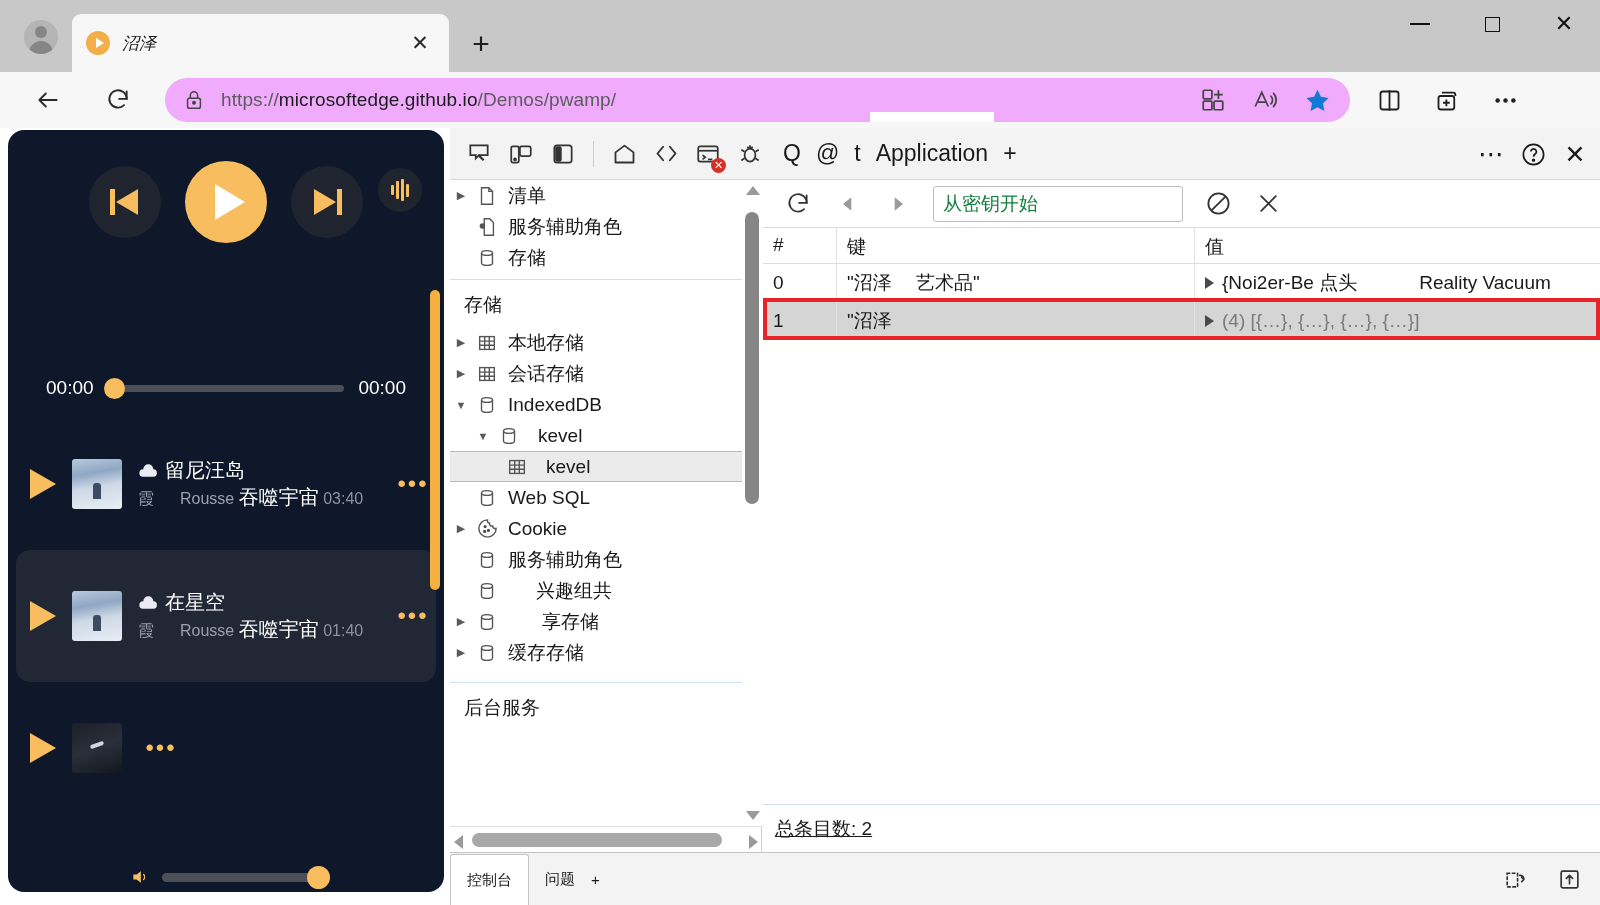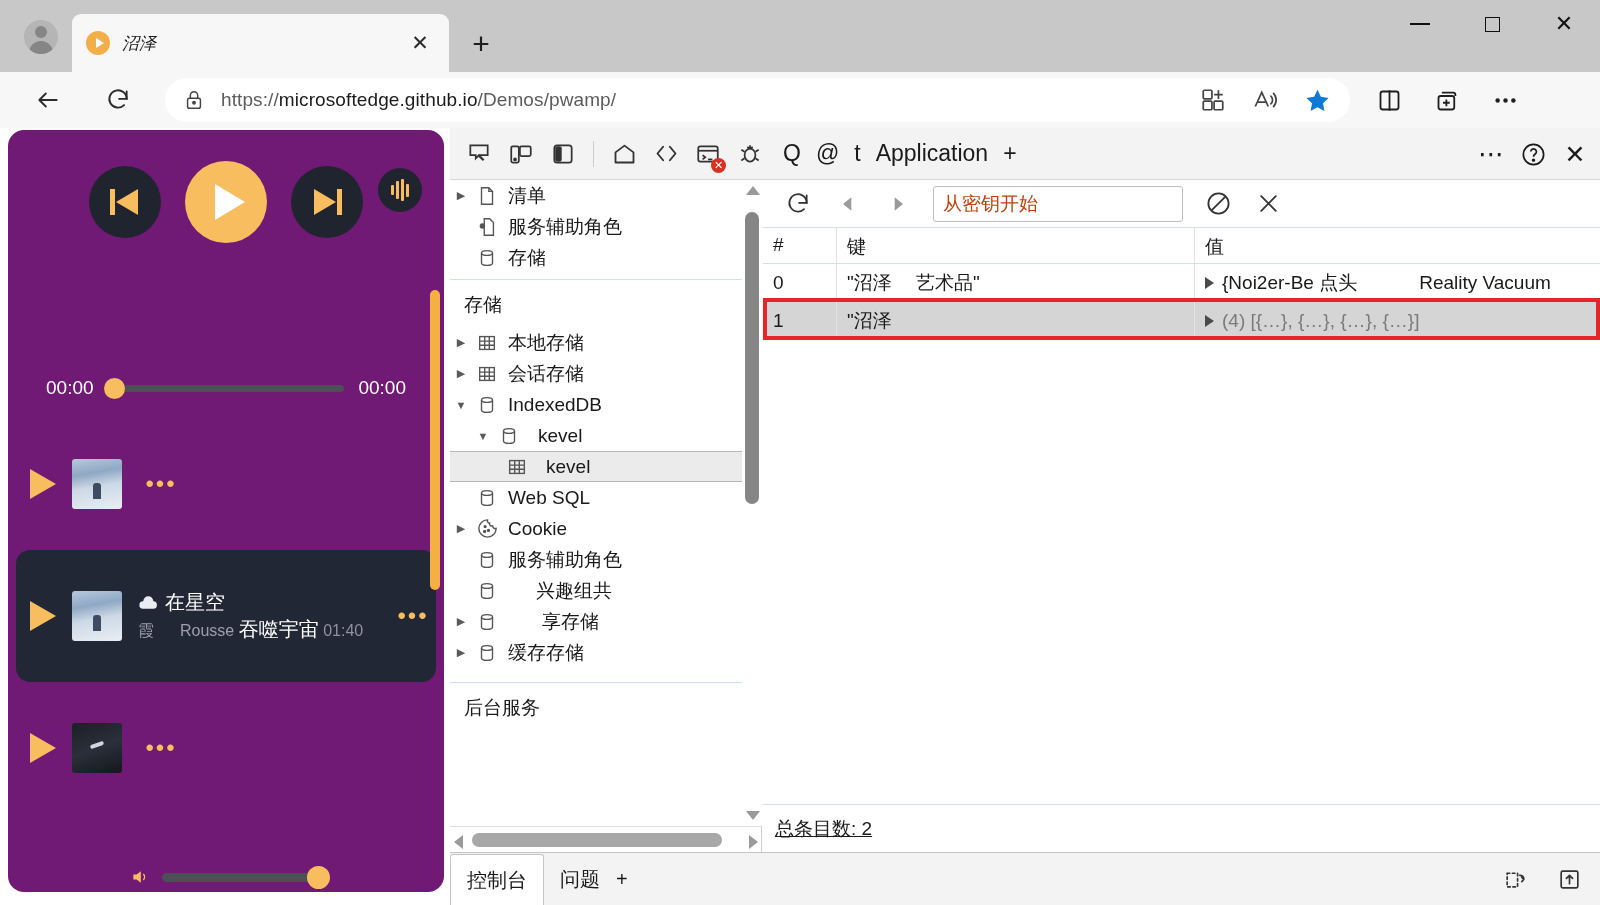--- a/index.html
+++ b/index.html
@@ -73,21 +73,21 @@
     position:absolute; left:0; top:72px; width:1600px; height:56px;
     background:#f7f7f7;
   }
   .nav-icon {
     position:absolute; top:10px; width:40px; height:40px;
     display:flex; align-items:center; justify-content:center;
     border-radius:6px; color:#2b2b2b;
   }
   .addr-wrap {
     position:absolute; left:165px; top:78px; width:1185px; height:44px;
-    background:#ffffff; border-radius:22px; display:flex; align-items:center;
+    background:#f0abfc; border-radius:22px; display:flex; align-items:center;
     padding:0 10px 0 18px;
   }
   .lock-ico { flex:0 0 auto; margin-right:16px; display:flex; }
   .addr-text { font-size:19px; color:#5c5c5c; white-space:nowrap; letter-spacing:0.1px; flex:1 1 auto;}
   .addr-text b { color:#1b1b1b; font-weight:400; }
   .addr-btns { display:flex; align-items:center; flex:0 0 auto; gap:6px; }
   .addr-btn {
     width:46px; height:38px; display:flex; align-items:center; justify-content:center;
     border-radius:6px; color:#444;
   }
@@ -96,21 +96,21 @@
     width:54px; height:40px; display:flex; align-items:center; justify-content:center;
     border-radius:6px; color:#1f1f1f;
   }
 
   
   .page-area {
     position:absolute; left:0; top:128px; width:450px; height:777px; background:#fff;
   }
   .player {
     position:absolute; left:8px; top:2px; width:436px; height:762px;
-    background:#701a75; border-radius:16px; overflow:hidden;
+    background:#0f172a; border-radius:16px; overflow:hidden;
   }
   .player-scroll {
     position:absolute; right:4px; top:160px; width:10px; height:300px;
     background:#f5b041; border-radius:5px;
   }
   .transport {
     position:absolute; left:0; top:22px; width:436px; height:100px;
     display:flex; align-items:center; justify-content:center; gap:24px;
   }
   .rnd-btn {
@@ -254,21 +254,21 @@
   
   .dt-main { position:absolute; left:313px; top:52px; width:837px; height:672px; background:#fff; }
   .dm-toolbar {
     position:absolute; left:0; top:0; width:837px; height:48px;
     display:flex; align-items:center; padding-left:12px; gap:4px;
     border-bottom:1px solid #cfe0f5;
   }
   .dm-btn { width:46px;height:40px; display:flex;align-items:center;justify-content:center; color:#333;}
   .dm-input {
     width:250px; height:36px; border:1px solid #bdbdbd; border-radius:3px;
-    font-size:19px; color:#c2410c; padding:0 9px; margin:0 8px;
+    font-size:19px; color:#15803d; padding:0 9px; margin:0 8px;
     font-family:"Liberation Sans", sans-serif; background:#fff;
   }
   .dm-table { position:absolute; left:0; top:48px; width:837px; }
   .dm-hdr { display:flex; height:36px; border-bottom:1px solid #cfe0f5; background:#fff;}
   .dm-hcell { font-size:19px; color:#1a1a1a; padding:6px 0 0 10px; border-right:1px solid #e2e2e2;}
   .c-idx { width:74px; }
   .c-key { width:358px; }
   .c-val { flex:1 1 auto; border-right:none; }
   .dm-row { display:flex; height:38px; align-items:center; border-bottom:1px solid #ededed;}
   .dm-row.sel { background:#d5d5d5; }
@@ -288,21 +288,21 @@
     border:4px solid #e8232a; pointer-events:none;
   }
 
   
   .dt-drawer {
     position:absolute; left:0; bottom:0; width:1150px; height:53px;
     background:#f3f3f3; border-top:1px solid #c4c4c4; display:flex; align-items:center;
   }
   .dw-tab {
     height:52px; display:flex; align-items:center; padding:0 16px;
-    font-size:20px; color:#1a1a1a;
+    font-size:15px; color:#1a1a1a;
   }
   .dw-tab.sel { background:#fff; border:1px solid #c4c4c4; border-bottom:none; border-radius:3px 3px 0 0; margin-top:1px;}
   .dw-right { position:absolute; right:10px; display:flex; align-items:center; gap:12px;}
   .dw-rbtn { width:42px;height:40px;display:flex;align-items:center;justify-content:center; color:#333;}
 </style>
 </head>
 <body>
 
 <div class="browser">
 
@@ -430,20 +430,31 @@
         <span class="time">00:00</span>
       </div>
 
       <div class="playlist">
 
         <div class="track">
           <span class="track-play"></span>
           <span class="track-art">
               <i class="fig"></i>
             </span>
+          <span class="track-meta">
+            <span class="tm-row1">
+              <svg class="cloud-ico" width="20" height="14" viewBox="0 0 24 16" fill="#e9ecf2">
+                  <path d="M6 15h12a4.5 4.5 0 00.4-9A6 6 0 006.3 6 4.5 4.5 0 006 15z"></path>
+                </svg>
+              <span class="tm-album">留尼汪岛</span>
+            </span>
+            <span class="tm-artist"><span>霞</span><span class="sep"></span><span>Rousse</span></span>
+            <span class="tm-title">吞噬宇宙</span>
+            <span class="tm-dur">03:40</span>
+          </span>
           <span class="track-more">•••</span>
         </div>
 
         <div class="track active">
           <span class="track-play"></span>
           <span class="track-art">
               <i class="fig"></i>
             </span>
           <span class="track-meta">
             <span class="tm-row1">

